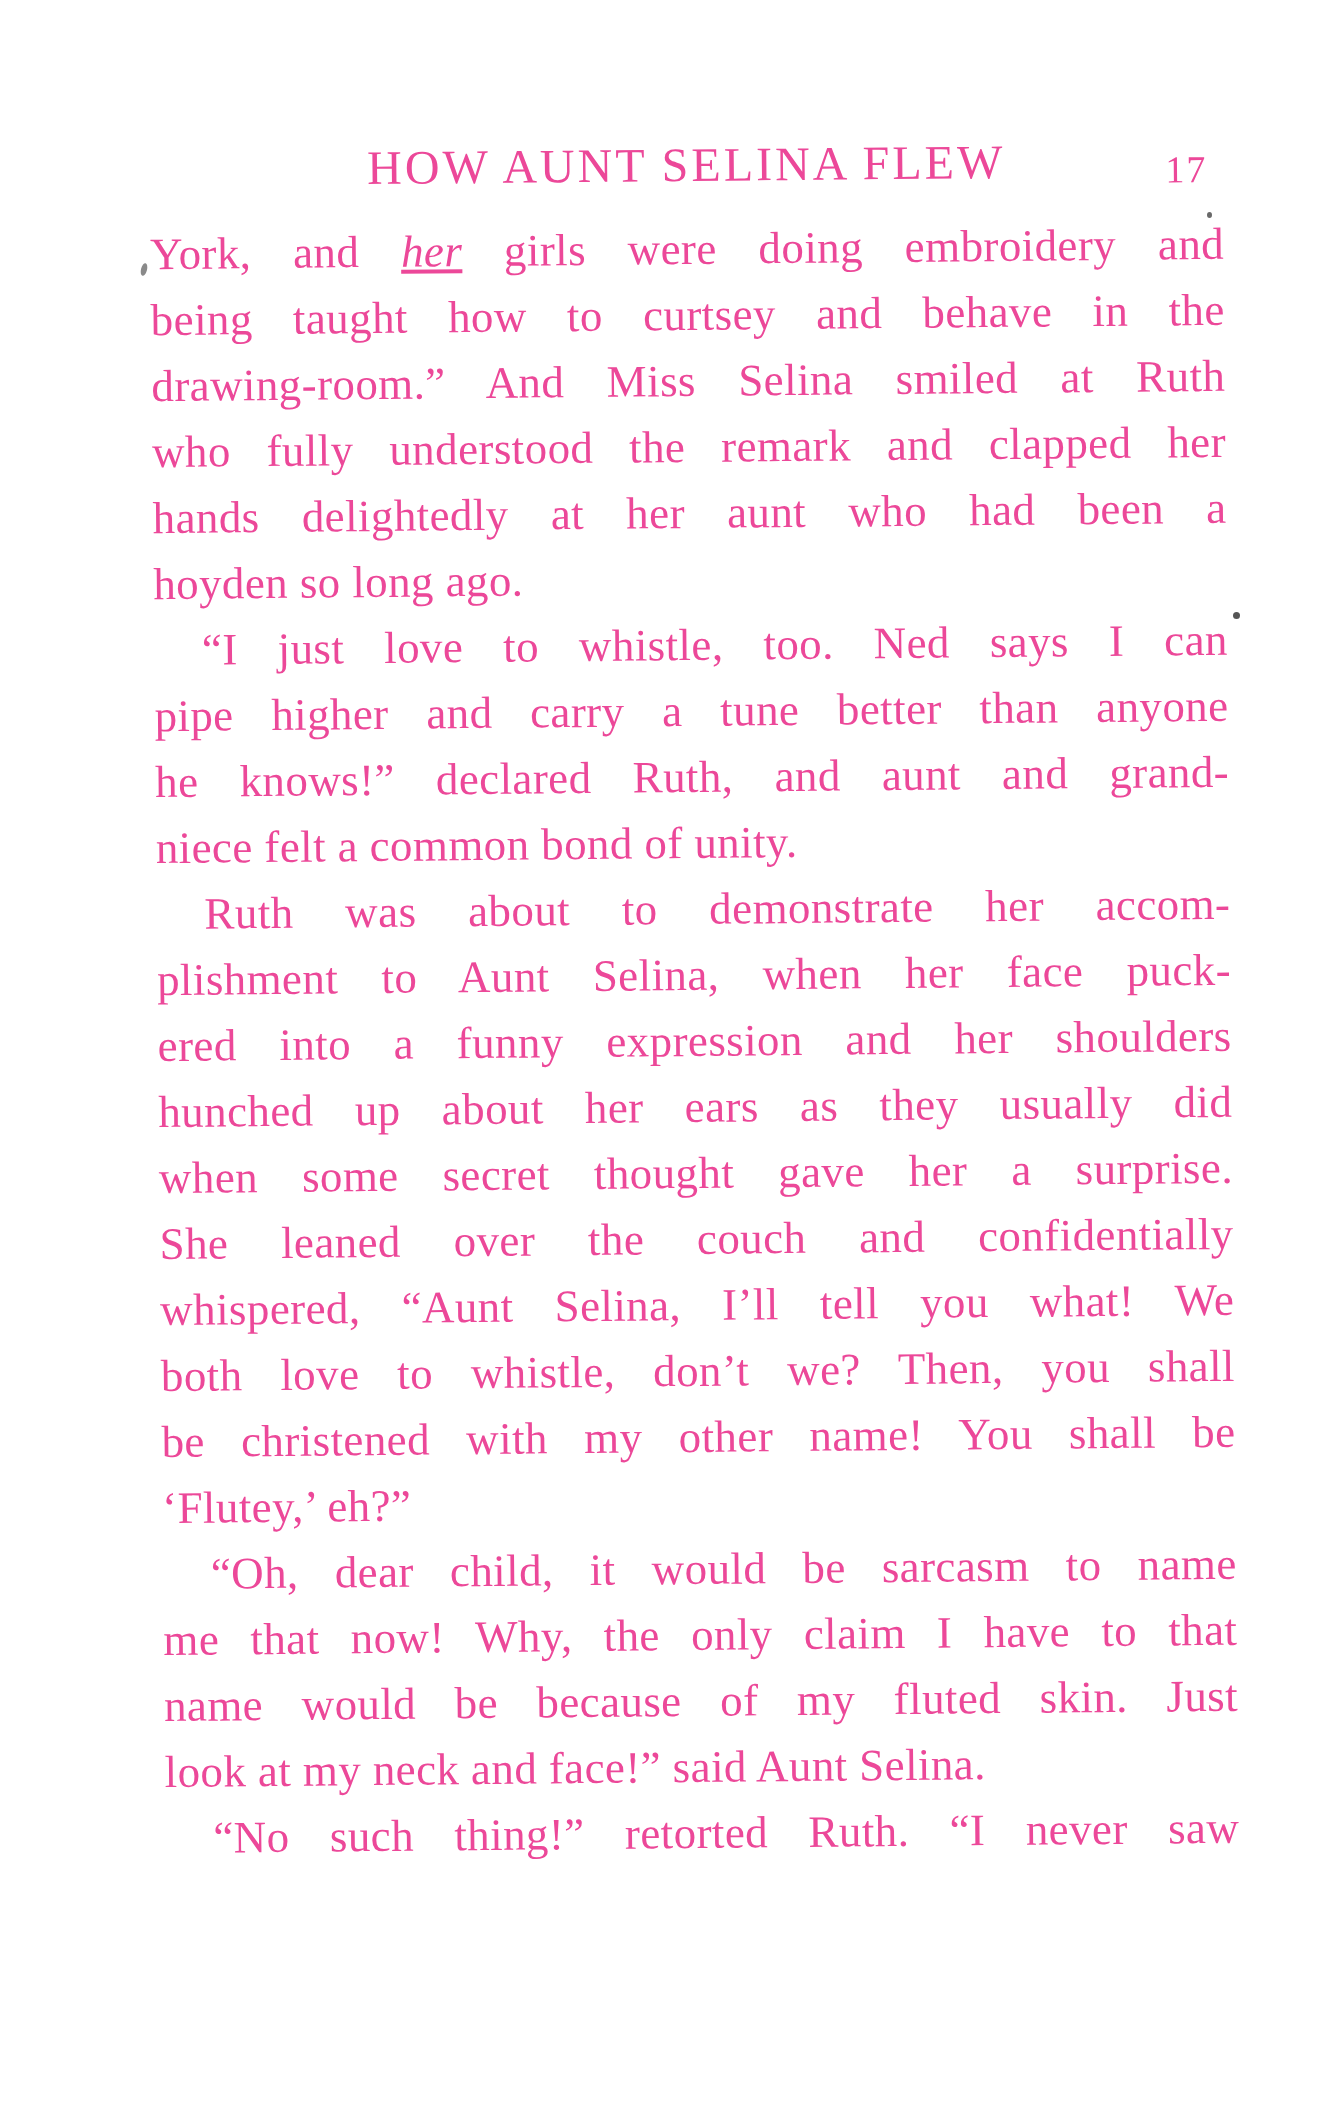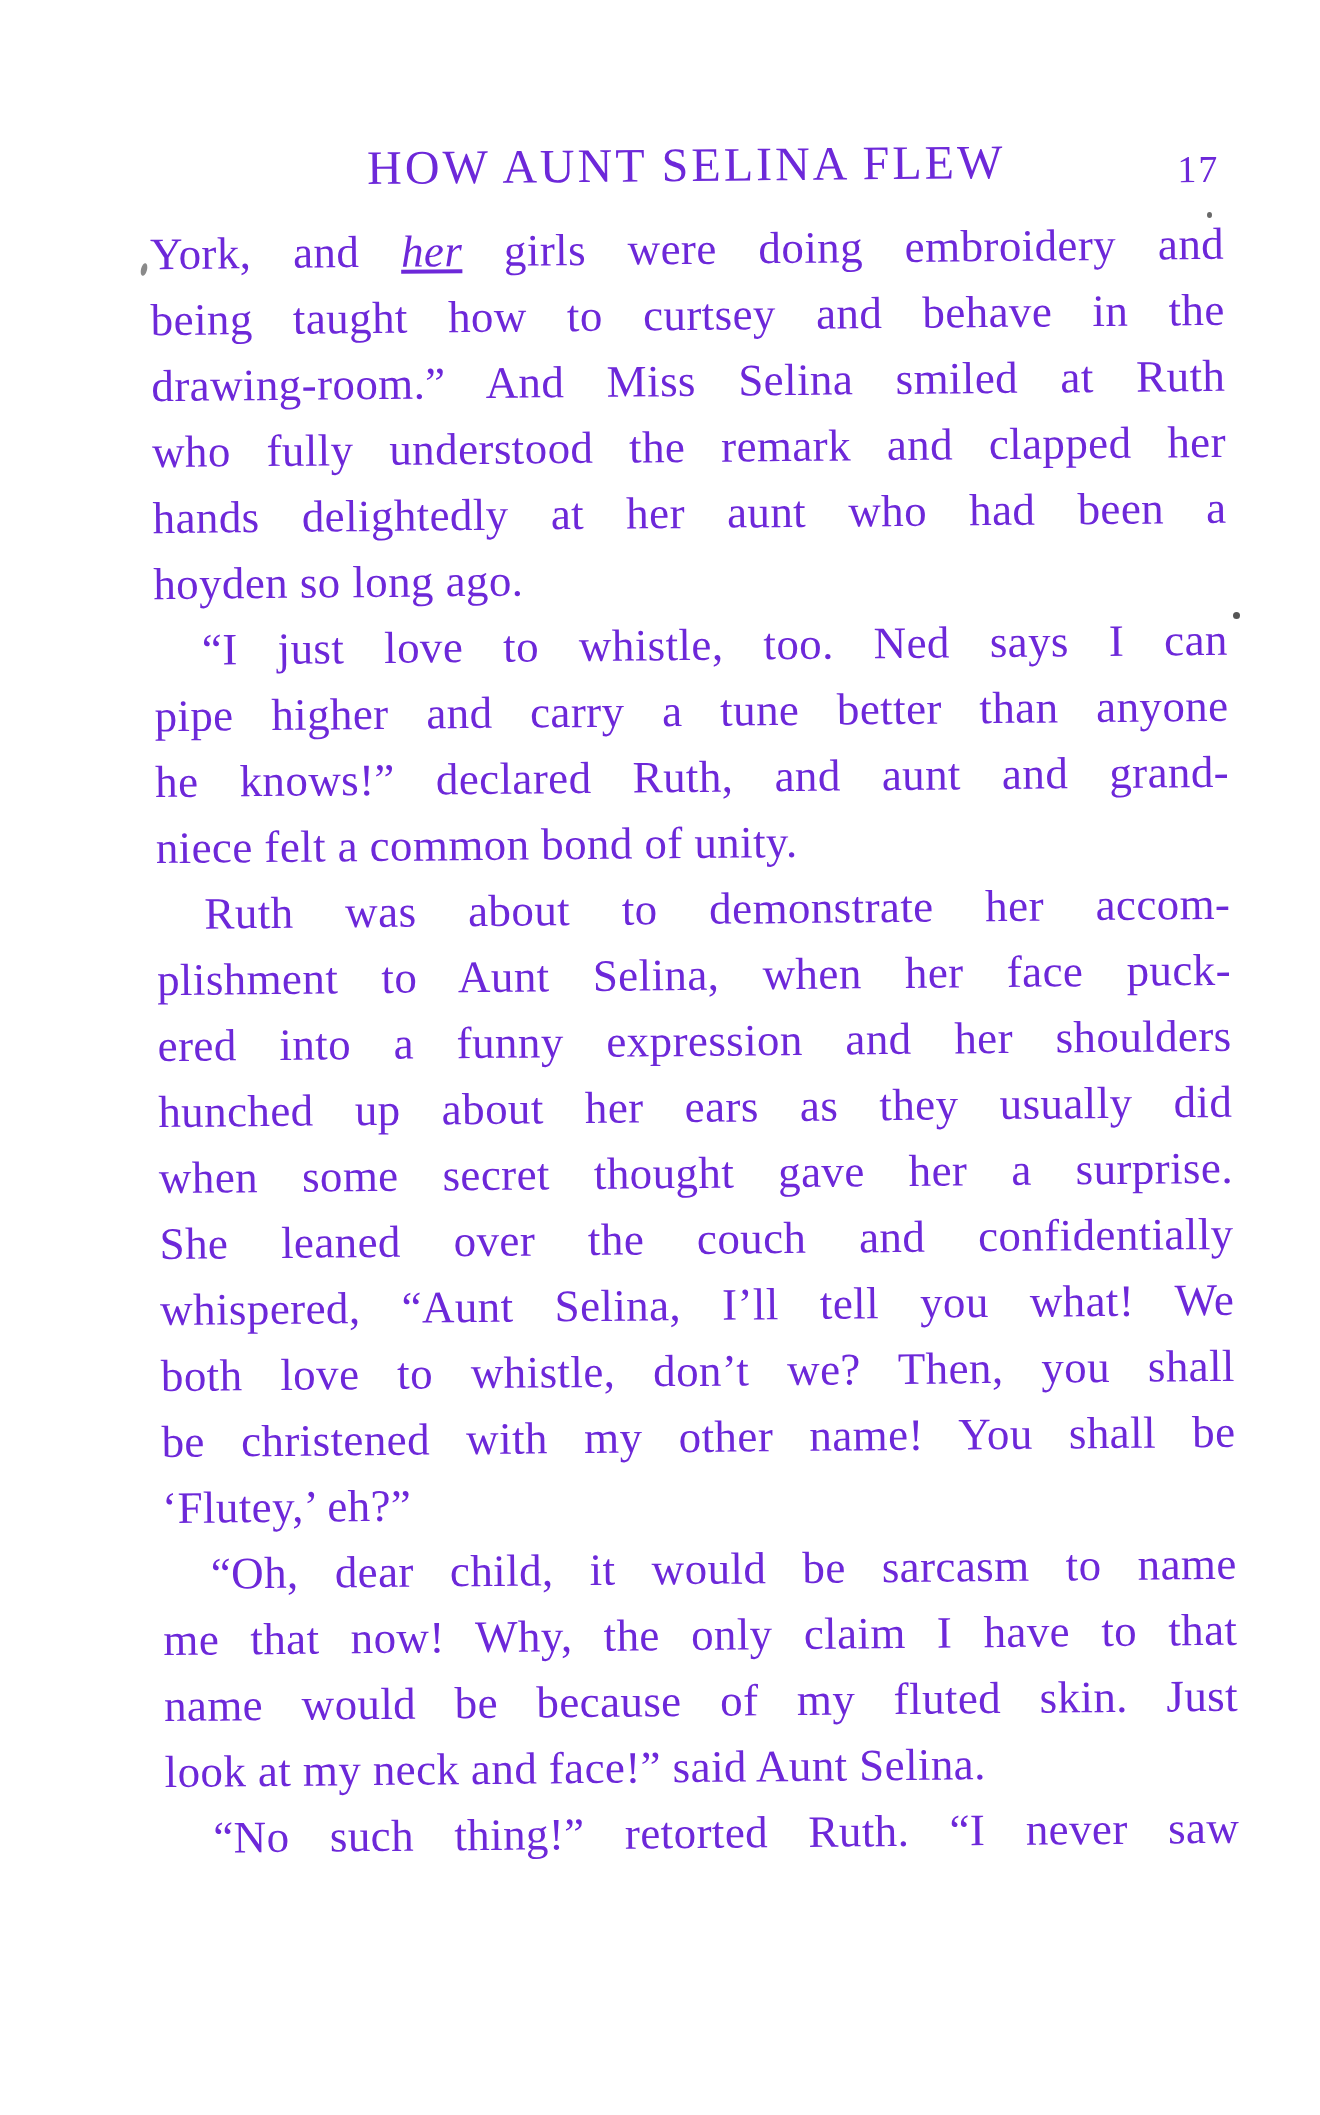--- a/index.html
+++ b/index.html
@@ -7,21 +7,21 @@
     padding: 0;
     background: #ffffff;
   }
   .page {
     position: relative;
     width: 1320px;
     height: 2115px;
     background: #ffffff;
     overflow: hidden;
     font-family: "Liberation Serif", "DejaVu Serif", serif;
-    color: #6d28d9;
+    color: #ec4899;
   }
   .content {
     position: absolute;
     left: 149px;
     top: 138px;
     width: 1074px;
     transform: rotate(-0.55deg);
     transform-origin: 50% 0%;
   }
   .running-header {
@@ -30,21 +30,21 @@
     line-height: 54px;
     text-align: center;
     white-space: nowrap;
   }
   .title {
     font-size: 48px;
     letter-spacing: 3px;
   }
   .folio {
     position: absolute;
-    right: 4px;
+    right: 16px;
     top: 9px;
     font-size: 38px;
     letter-spacing: 2px;
   }
   .bodytext {
     margin-top: 24px;
     font-size: 45px;
     line-height: 66px;
     letter-spacing: 0.4px;
   }

